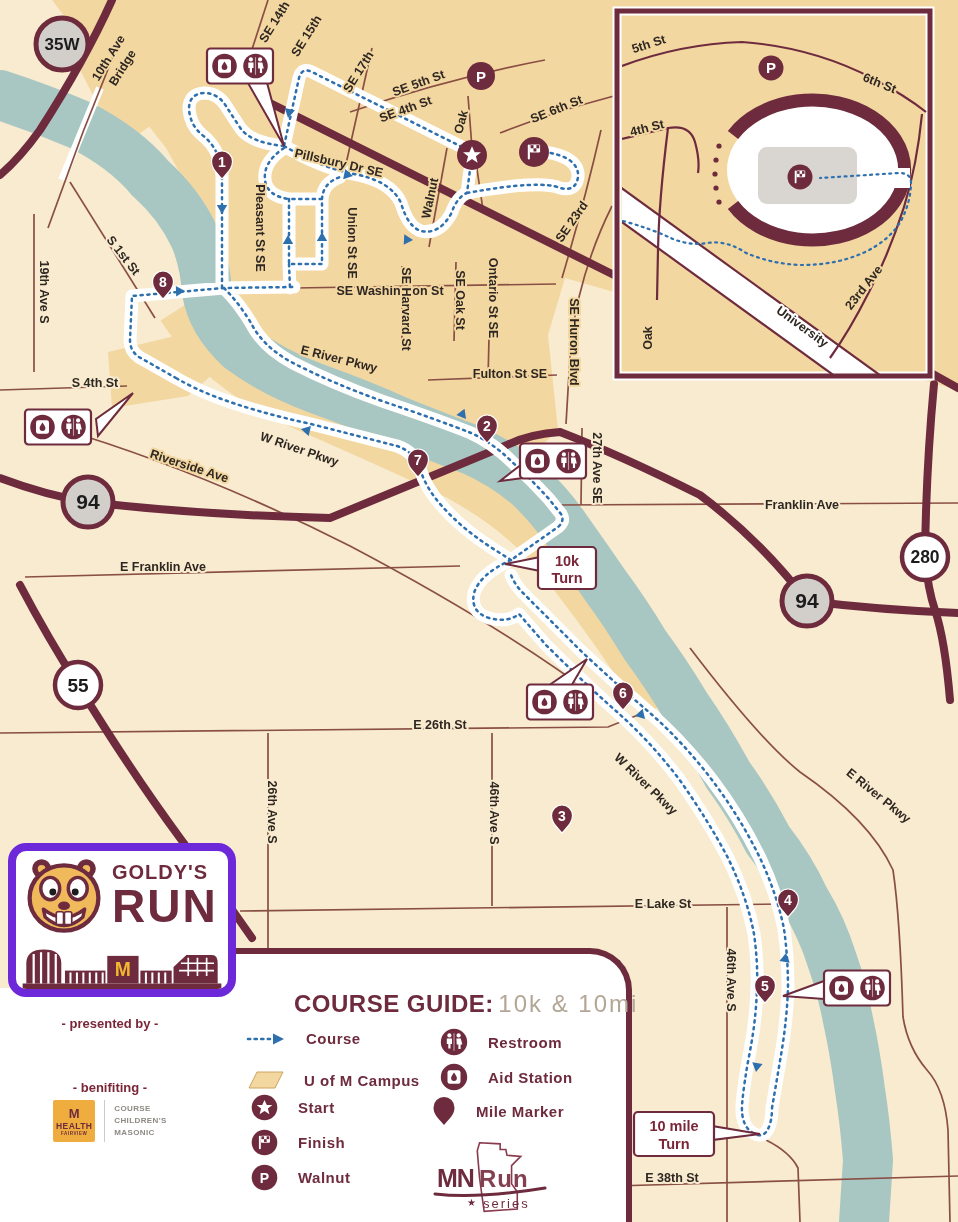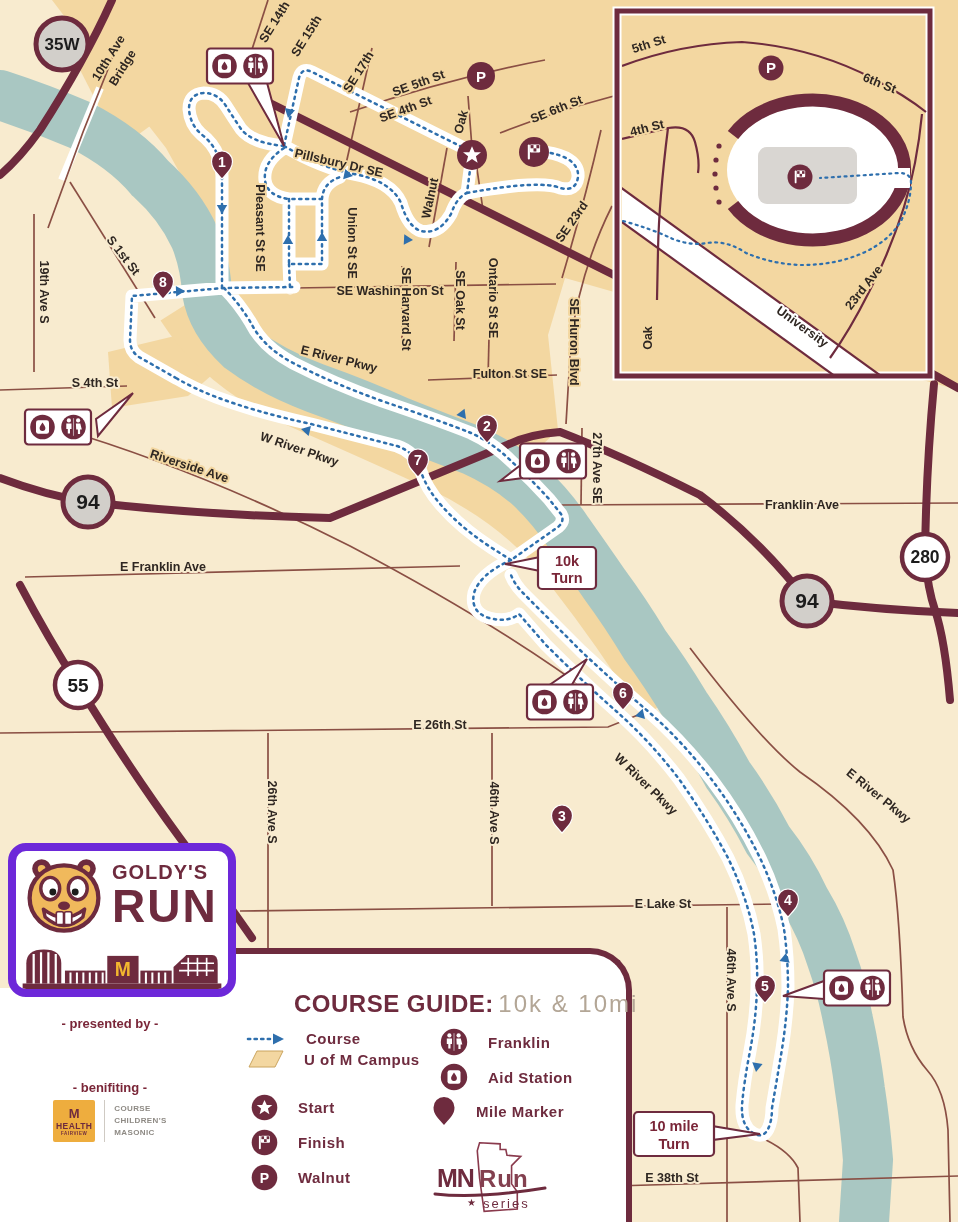--- a/index.html
+++ b/index.html
@@ -450,21 +450,21 @@
     <span class="cg2">10k &amp; 10mi</span>
   </div>
 
   <div class="lg-row" style="left:22px;top:76px">
     <svg width="40" height="16" viewBox="0 0 40 16">
       <line x1="2" y1="8" x2="25" y2="8" stroke="#2e6fad" stroke-width="2.6" stroke-dasharray="2.2 4.4" stroke-linecap="round"></line>
       <path d="M27,2.5 L38,8 L27,13.5 Z" fill="#2e6fad"></path>
     </svg>
     <span class="lg-label">Course</span>
   </div>
-  <div class="lg-row" style="left:24px;top:95px">
+  <div class="lg-row" style="left:24px;top:116px">
     <svg width="36" height="20" viewBox="0 0 36 20">
       <polygon points="9,2 35,2 27,18 1,18" fill="#f3d7a1" stroke="#caa45f" stroke-width="1"></polygon>
     </svg>
     <span class="lg-label">U of M Campus</span>
   </div>
   <div class="lg-row" style="left:27px;top:140px">
     <svg width="27" height="27" viewBox="-13.5 -13.5 27 27">
       <circle r="12.8" fill="#6e2b3e"></circle>
           <use href="#starp" fill="#fff"></use>
     </svg>
@@ -483,21 +483,21 @@
       <text y="5" font-size="14" font-weight="800" fill="#fff" text-anchor="middle" font-family="Liberation Sans, sans-serif">P</text>
     </svg>
     <span class="lg-label">Walnut</span>
   </div>
 
   <div class="lg-row" style="left:216px;top:74px">
     <svg width="28" height="28" viewBox="-14 -14 28 28">
       <circle r="13.2" fill="#6e2b3e"></circle>
           <use href="#restg"></use>
     </svg>
-    <span class="lg-label">Franklin</span>
+    <span class="lg-label">Restroom</span>
   </div>
   <div class="lg-row" style="left:216px;top:109px">
     <svg width="28" height="28" viewBox="-14 -14 28 28">
       <circle r="13.2" fill="#6e2b3e"></circle>
           <use href="#aidg"></use>
     </svg>
     <span class="lg-label">Aid Station</span>
   </div>
   <div class="lg-row" style="left:208px;top:142px">
     <svg width="24" height="30" viewBox="-12 -29 24 30">

